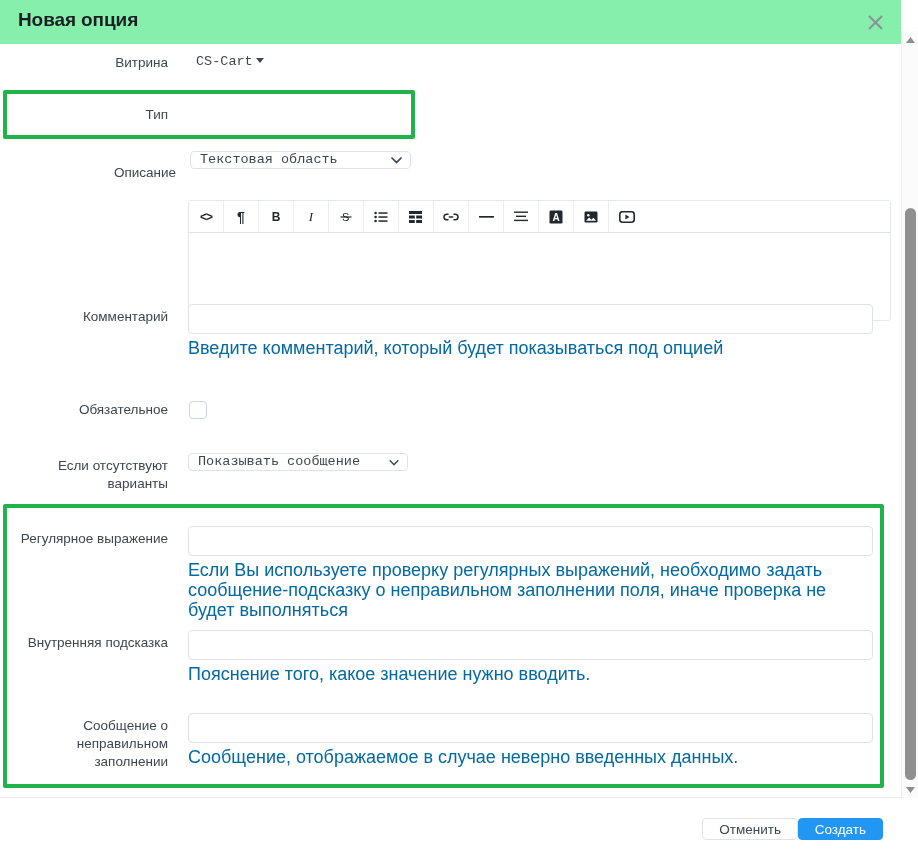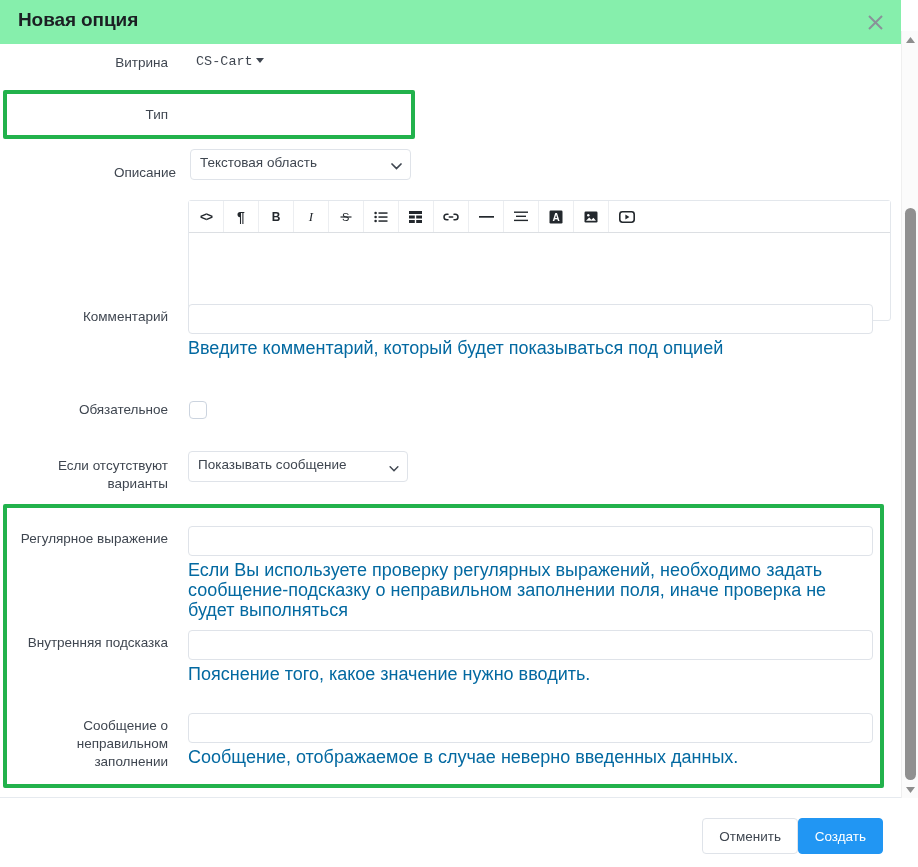--- a/index.html
+++ b/index.html
@@ -80,25 +80,25 @@
   }
 
   .help-text {
     position: absolute;
     font-size: 18px;
     color: #0369a1;
     line-height: 20px;
   }
 
   .select-box {
-    height: 31px;
+    height: 18px;
     border: 1px solid #dfe3e9;
     border-radius: 4px;
     background: #fff;
-    font-family: Liberation Sans, sans-serif;
+    font-family: Liberation Mono, monospace;
     font-size: 13.5px;
     color: #3f4650;
     padding: 0 26px 4px 9px;
     outline: none;
     appearance: none;
     -webkit-appearance: none;
     cursor: pointer;
   }
   .select-wrap { position: absolute; }
   .select-caret {
@@ -210,21 +210,21 @@
   .modal-footer {
     position: absolute;
     left: 0; top: 797px;
     width: 901px;
     height: 70px;
     border-top: 1px solid #e6eaef;
     background: #fff;
   }
   .btn {
     position: absolute;
-    height: 36px;
+    height: 22px;
     border-radius: 4px;
     font-family: "Liberation Sans", sans-serif;
     font-size: 13.5px;
     cursor: pointer;
     display: flex;
     align-items: center;
     justify-content: center;
     padding: 8px 16px;
   }
   .btn-cancel {

